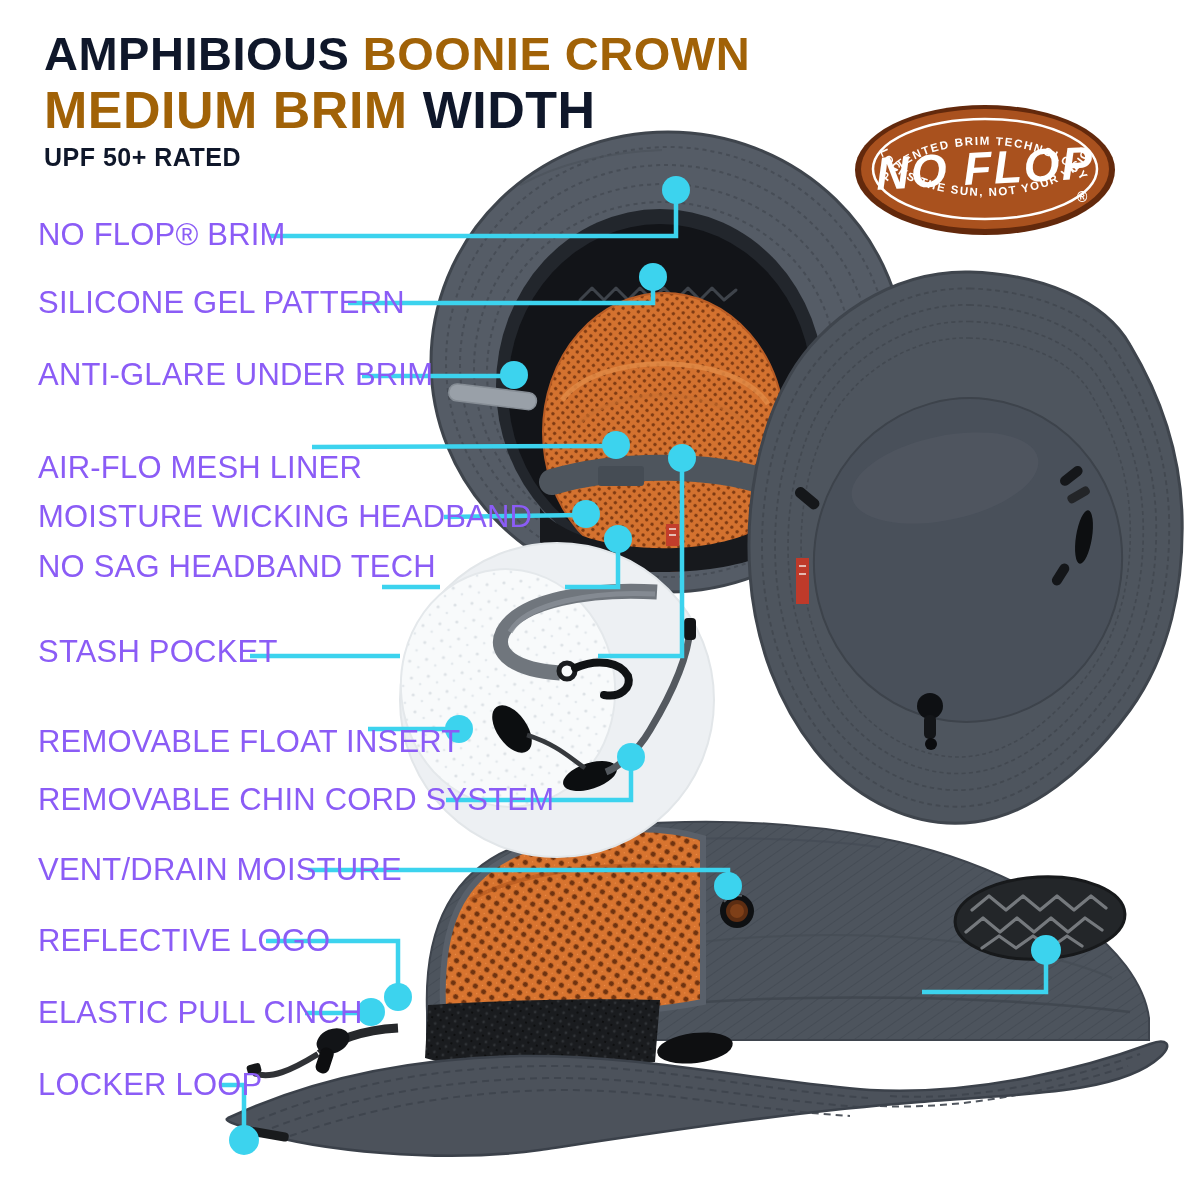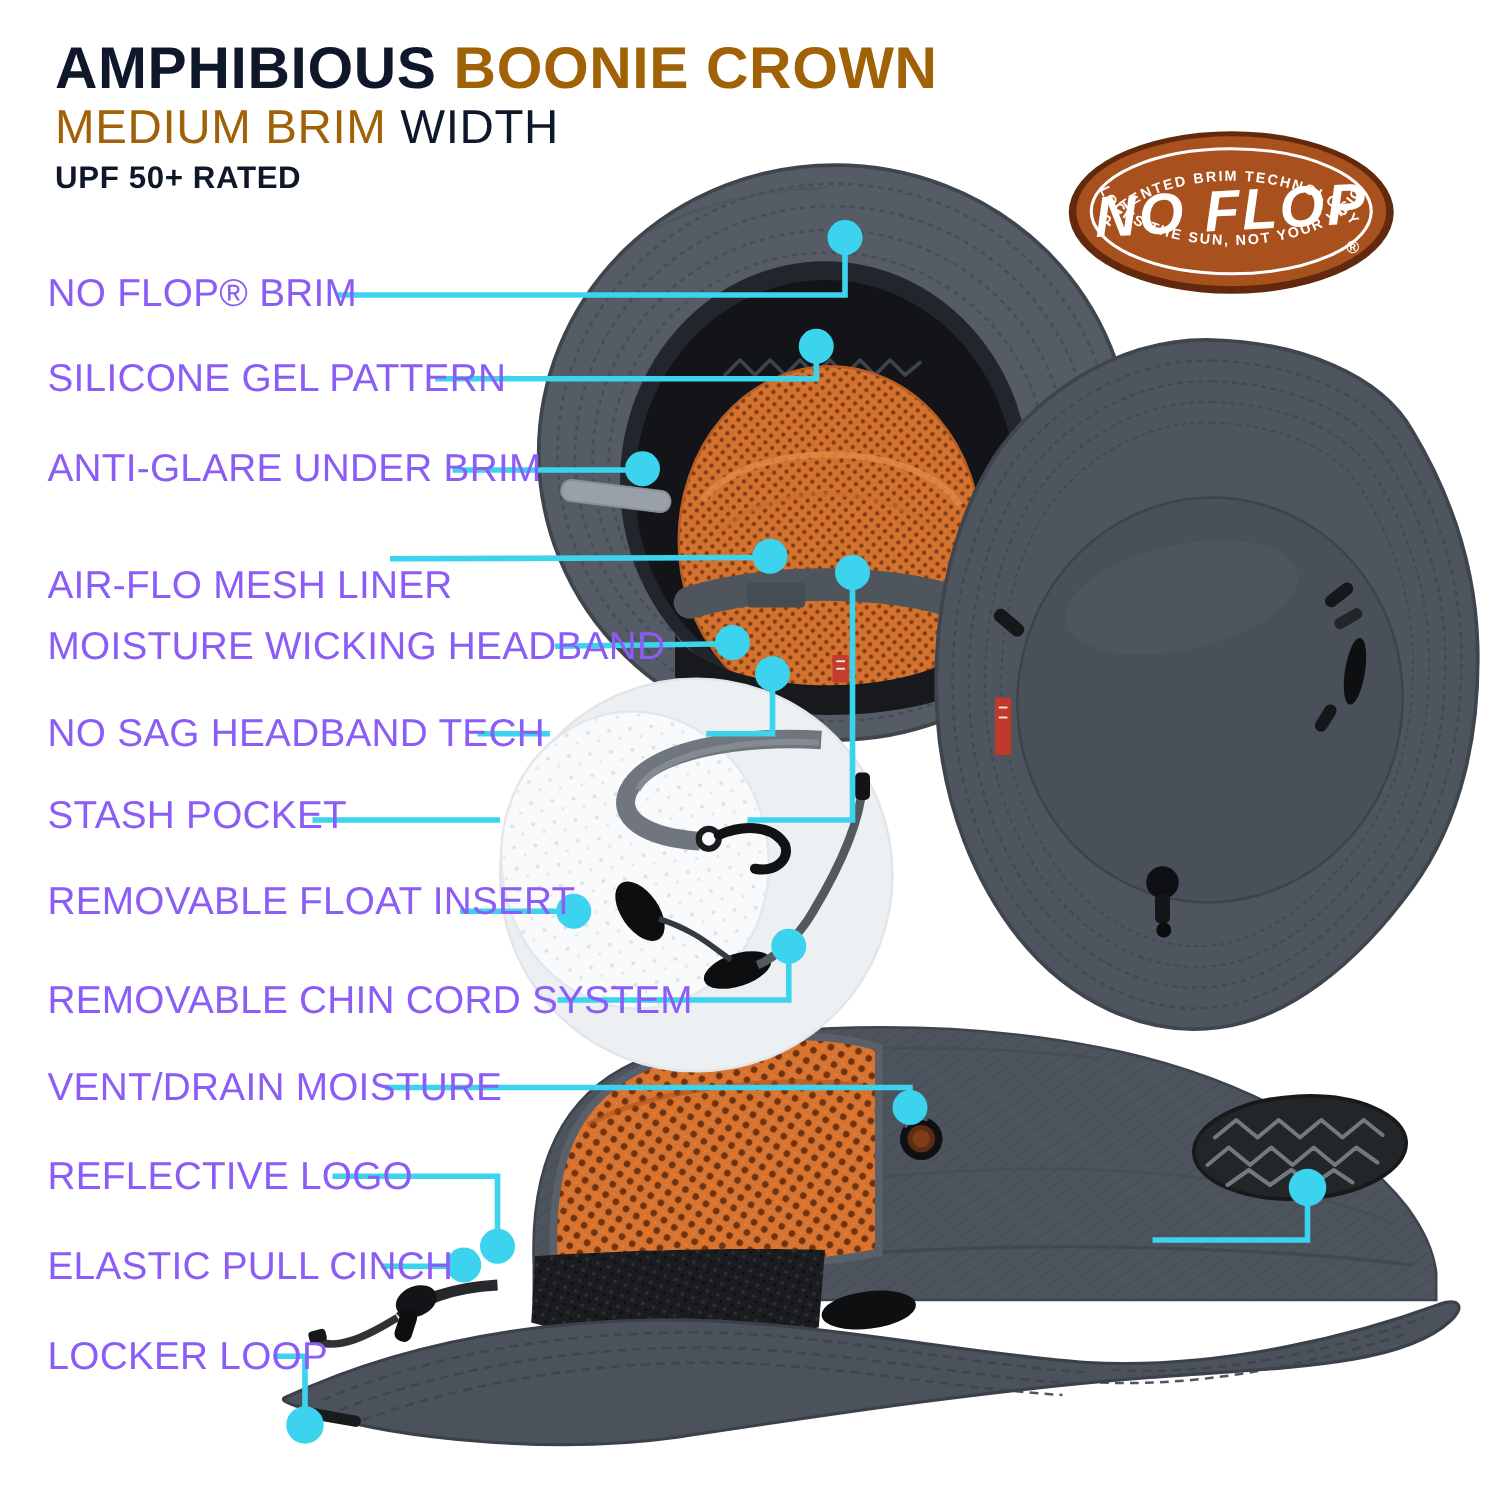--- a/index.html
+++ b/index.html
@@ -1,21 +1,21 @@
 <!DOCTYPE html>
 <html><head>
 <meta charset="utf-8">
 <style>
   html,body{margin:0;padding:0;background:#ffffff;}
   #canvas{position:relative;width:1200px;height:1200px;background:#ffffff;overflow:hidden;
           font-family:"Liberation Sans",sans-serif;}
   #scene{position:absolute;left:0;top:0;}
   .title-block{position:absolute;left:44px;top:30px;line-height:1.04;white-space:nowrap;}
   .t1{font-size:47px;font-weight:700;letter-spacing:.5px;}
-  .t2{font-size:38px;font-weight:400;letter-spacing:.5px;margin-top:4px;}
+  .t2{font-size:52px;font-weight:700;letter-spacing:.5px;margin-top:4px;}
   .t3{font-size:25px;font-weight:700;letter-spacing:.5px;margin-top:7px;}
   .t-gray{color:#0f172a;}
   .t-orange{color:#a16207;}
   .feat{position:absolute;left:38px;font-size:31px;font-weight:400;line-height:30px;
         color:#8b5cf6;letter-spacing:.2px;white-space:nowrap;}
   .arc-text{font-size:11.5px;font-weight:700;letter-spacing:1.6px;fill:#ffffff;}
   .badge-name{font-size:46px;font-weight:700;font-style:italic;fill:#ffffff;letter-spacing:2px;}
   .badge-reg{font-size:14px;font-weight:700;fill:#ffffff;}
 </style>
 </head>
@@ -232,22 +232,22 @@
     <div class="t1"><span class="t-gray">AMPHIBIOUS</span><span> </span><span class="t-orange">BOONIE CROWN</span></div>
     <div class="t2"><span class="t-orange">MEDIUM BRIM</span><span class="t-gray"> </span><span class="t-gray">WIDTH</span></div>
     <div class="t3 t-gray">UPF 50+ RATED</div>
   </div>
 
   <div class="feat" style="top:220px">NO FLOP® BRIM</div>
   <div class="feat" style="top:288px">SILICONE GEL PATTERN</div>
   <div class="feat" style="top:360px">ANTI-GLARE UNDER BRIM</div>
   <div class="feat" style="top:453px">AIR-FLO MESH LINER</div>
   <div class="feat" style="top:502px">MOISTURE WICKING HEADBAND</div>
-  <div class="feat" style="top:572px">NO SAG HEADBAND TECH</div>
+  <div class="feat" style="top:552px">NO SAG HEADBAND TECH</div>
   <div class="feat" style="top:637px">STASH POCKET</div>
-  <div class="feat" style="top:706px">REMOVABLE FLOAT INSERT</div>
+  <div class="feat" style="top:727px">REMOVABLE FLOAT INSERT</div>
   <div class="feat" style="top:785px">REMOVABLE CHIN CORD SYSTEM</div>
   <div class="feat" style="top:855px">VENT/DRAIN MOISTURE</div>
   <div class="feat" style="top:926px">REFLECTIVE LOGO</div>
   <div class="feat" style="top:998px">ELASTIC PULL CINCH</div>
   <div class="feat" style="top:1070px">LOCKER LOOP</div>
 
 </div>
 
 </body></html>

